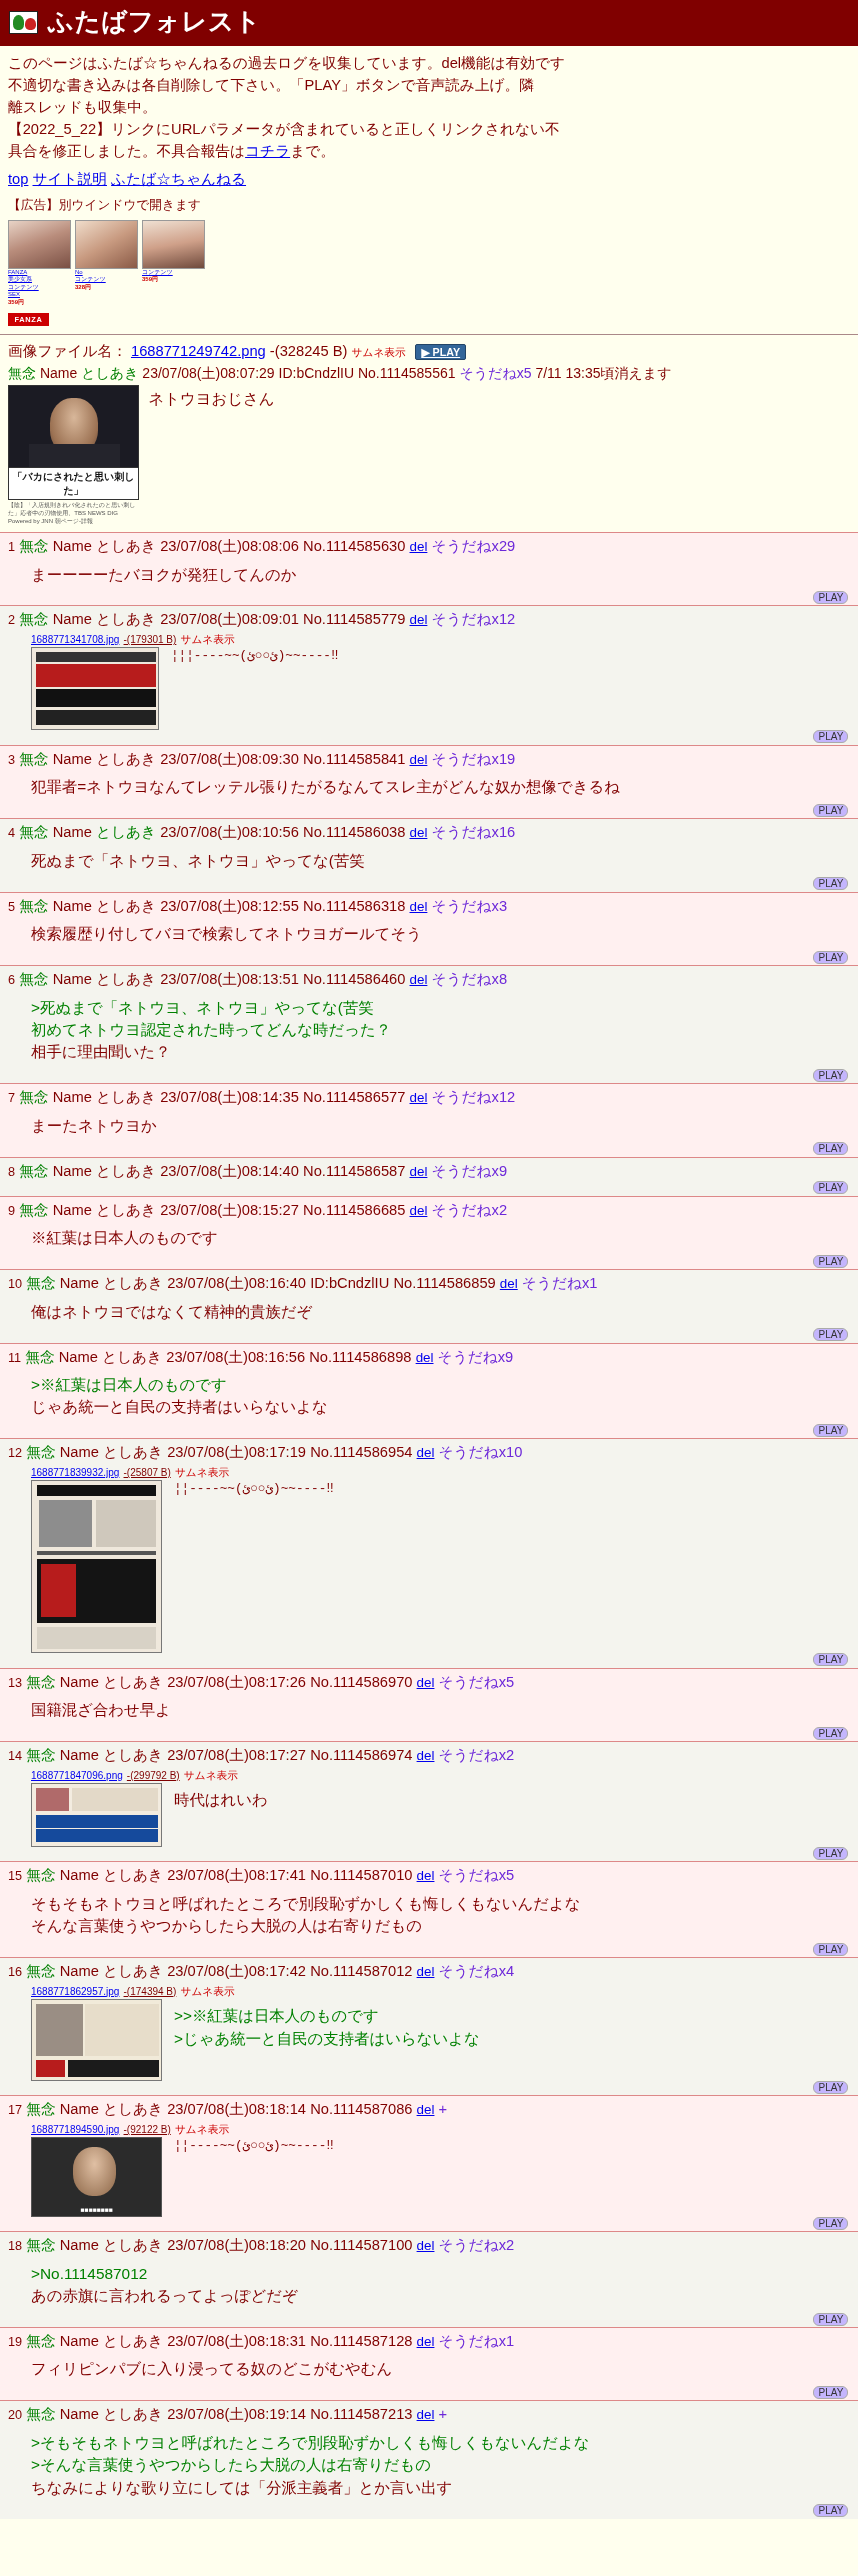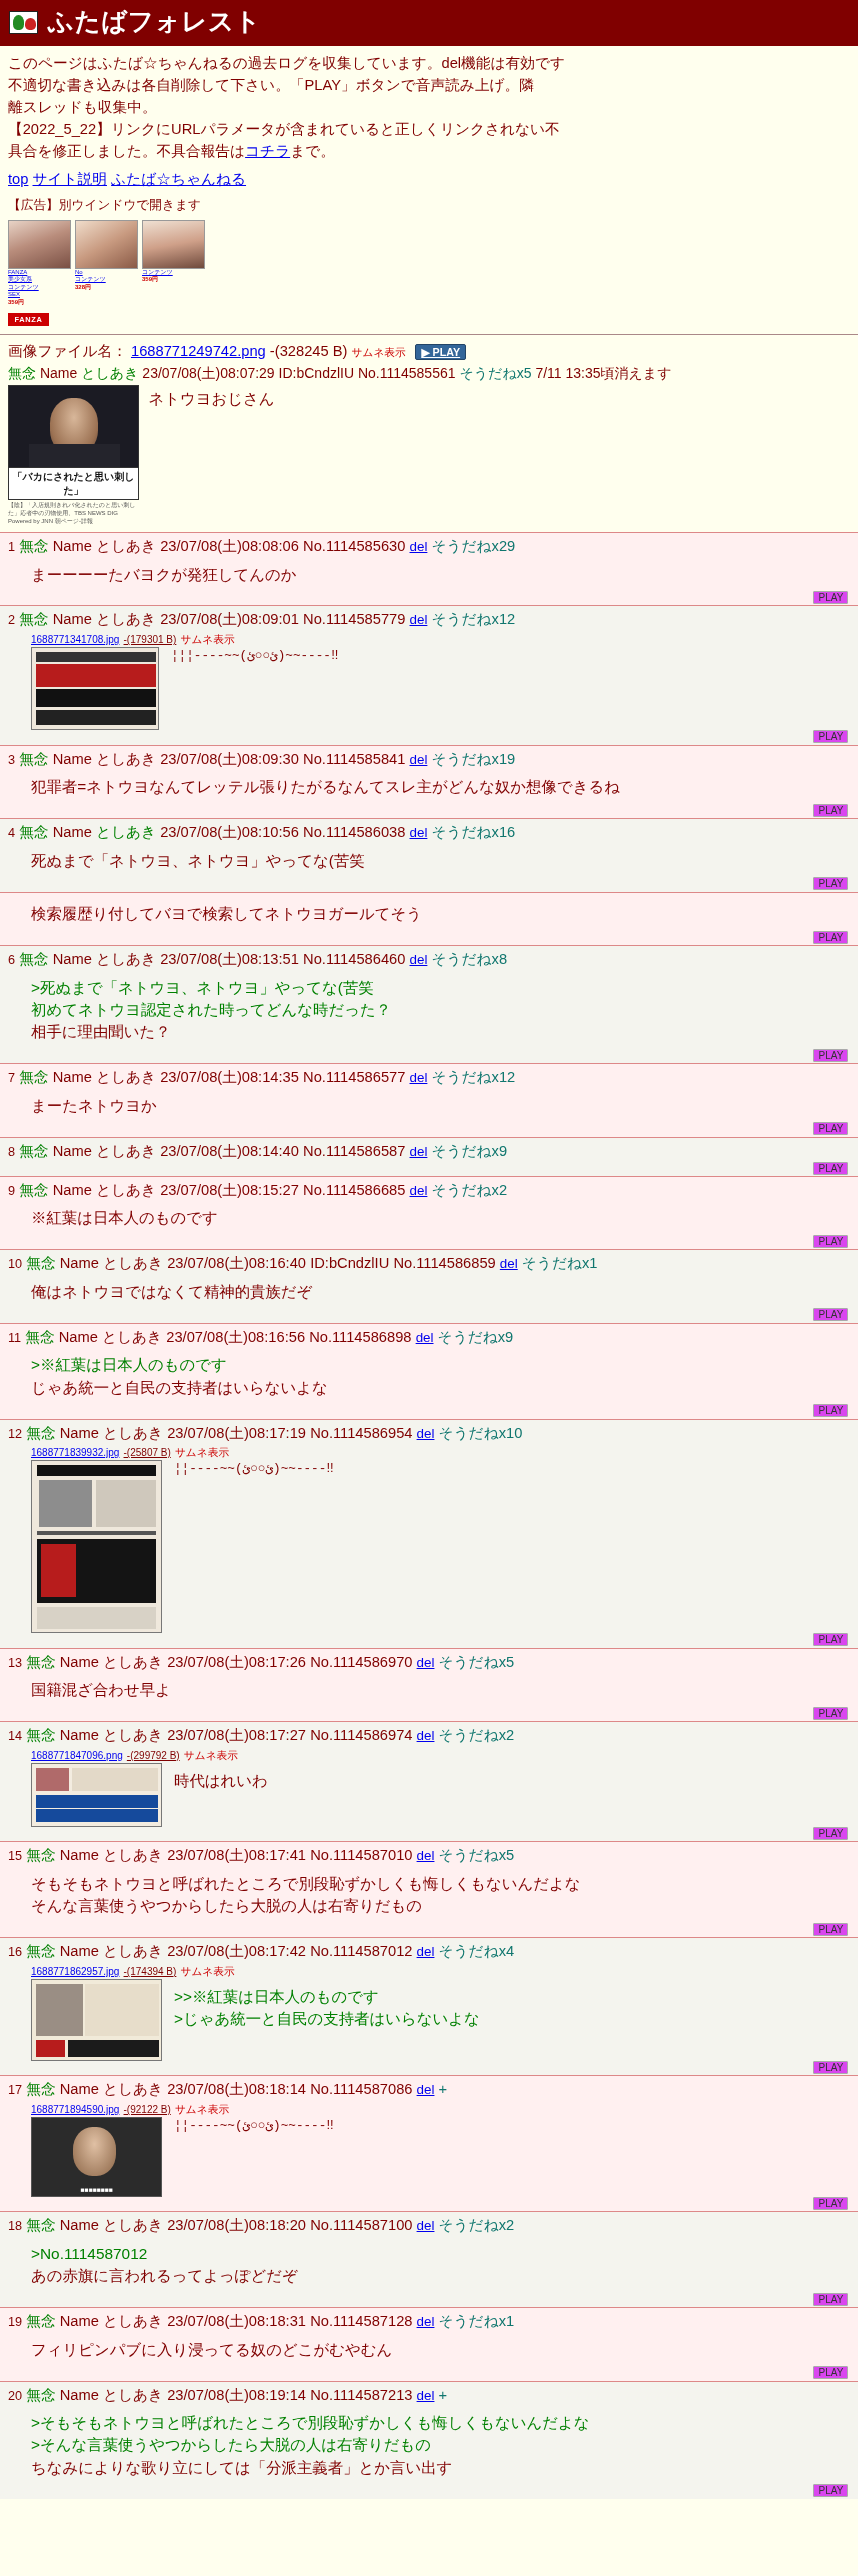--- a/index.html
+++ b/index.html
@@ -109,21 +109,21 @@
     margin-left:5.3px;
     text-decoration:underline;
   }
   .filename-row {
     padding:1.3px 8px;
     font-size:14.7px;
   }
   .op-block { padding:2.7px 8px 0 8px; }
   .op-head { font-size:14px; margin-bottom:2.7px;}
   .name-b { color:#008000; font-weight:normal; }
-  .sage { color:#0f766e;margin-top:25px; }
+  .sage { color:#6d28d9;margin-top:25px; }
   .del-link { color:#0000ee; text-decoration:underline; font-size:13.4px;}
   .id-txt { color:#800000; }
   .op-body { display:flex; gap:9.4px; align-items:flex-start; }
   .op-thumb {
     width:131px;
     flex:0 0 auto;
   }
   .thumb-img {
     width:131px; height:83px;
     background:#1b1b23;
@@ -182,25 +182,25 @@
   .sam { color:#cc0000; font-size:10.7px; }
   .playrow {
     text-align:right;
     font-size:11.4px;
     color:#555;
     padding-right:2.7px;
   }
   .play-small {
     display:inline-block;
     border:0.7px solid #aaa;
-    background:#d946ef;
+    background:#c4b5fd;
     color:#333;
     font-size:10px;
     padding:0 4px;
-    border-radius:1px;
+    border-radius:6px;
   }
   .with-img { display:flex; gap:12px; align-items:flex-start; padding-left:23px; }
   .with-img .post-body { padding-left:0; }
   .arrow-art { font-family:"Liberation Mono", monospace; font-size:12.7px; color:#800000; white-space:pre; }
   
   .np {
     background:#efe8dc;
     border:0.7px solid #777;
     position:relative;
     overflow:hidden;
@@ -379,20 +379,30 @@
       <span>23/07/08(土)08:10:56</span>
       <span>No.1114586038</span>
       <a class="del-link" href="#">del</a>
       <span class="sage">そうだねx16</span>
     </div>
     <div class="post-body">死ぬまで「ネトウヨ、ネトウヨ」やってな(苦笑</div>
     <div class="playrow"><span class="play-small">PLAY</span></div>
   </div>
 
   <div class="post odd">
+    <div class="post-head">
+      <span class="pnum">5</span>
+      <b class="name-b">無念</b>
+      <span>Name</span>
+      <span>としあき</span>
+      <span>23/07/08(土)08:12:55</span>
+      <span>No.1114586318</span>
+      <a class="del-link" href="#">del</a>
+      <span class="sage">そうだねx3</span>
+    </div>
     <div class="post-body">検索履歴り付してバヨで検索してネトウヨガールてそう</div>
     <div class="playrow"><span class="play-small">PLAY</span></div>
   </div>
 
   <div class="post even">
     <div class="post-head">
       <span class="pnum">6</span>
       <b class="name-b">無念</b>
       <span>Name</span>
       <span>としあき</span>

